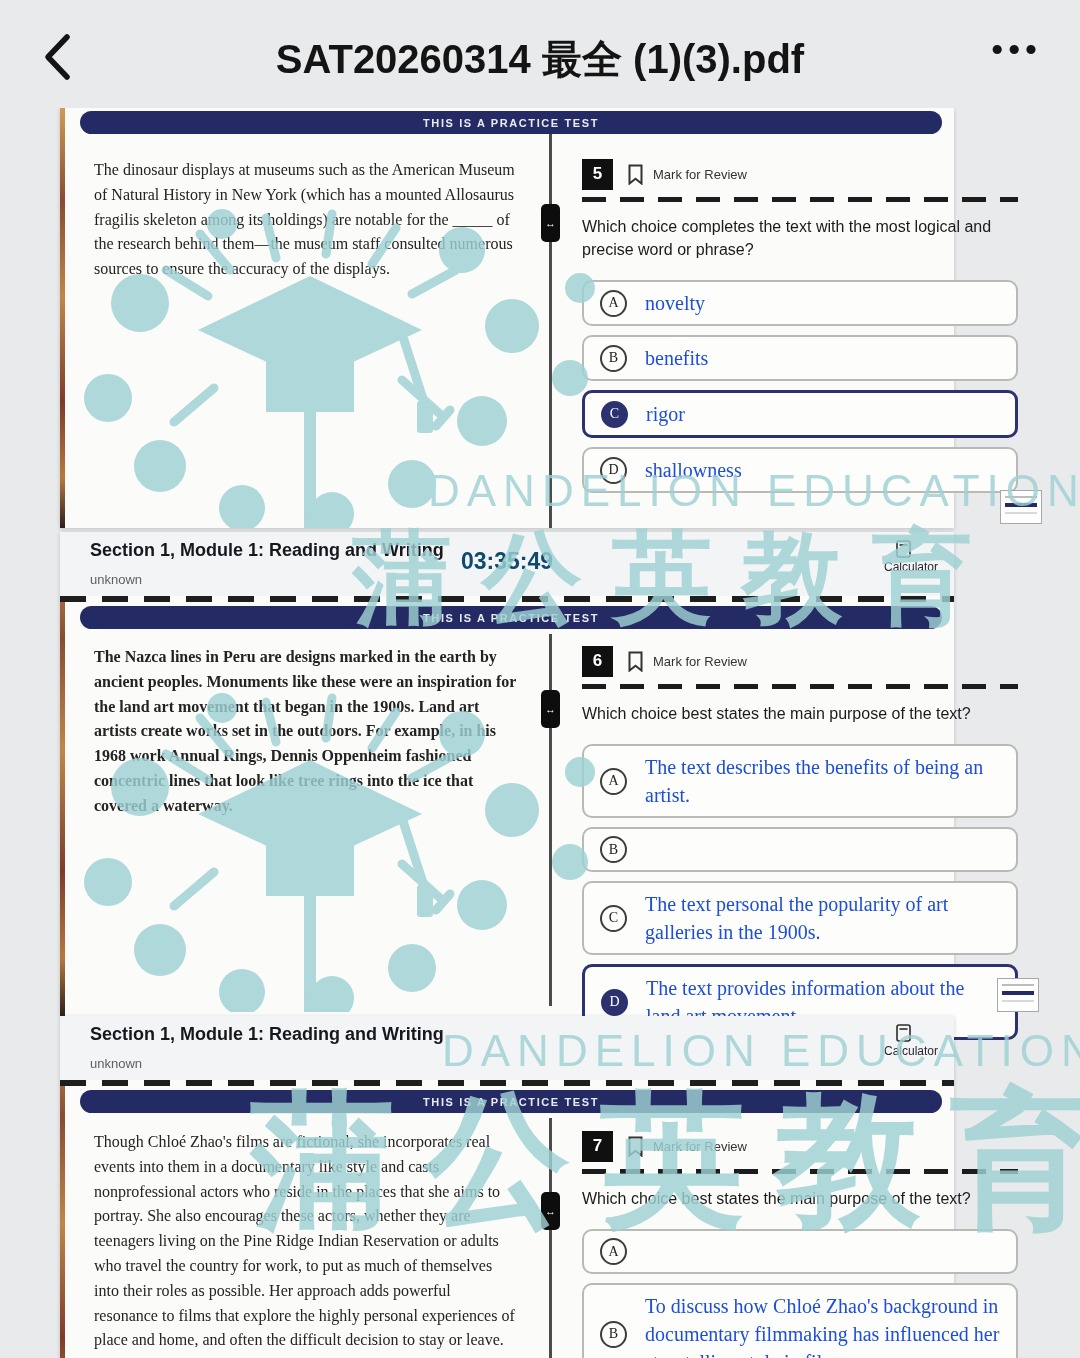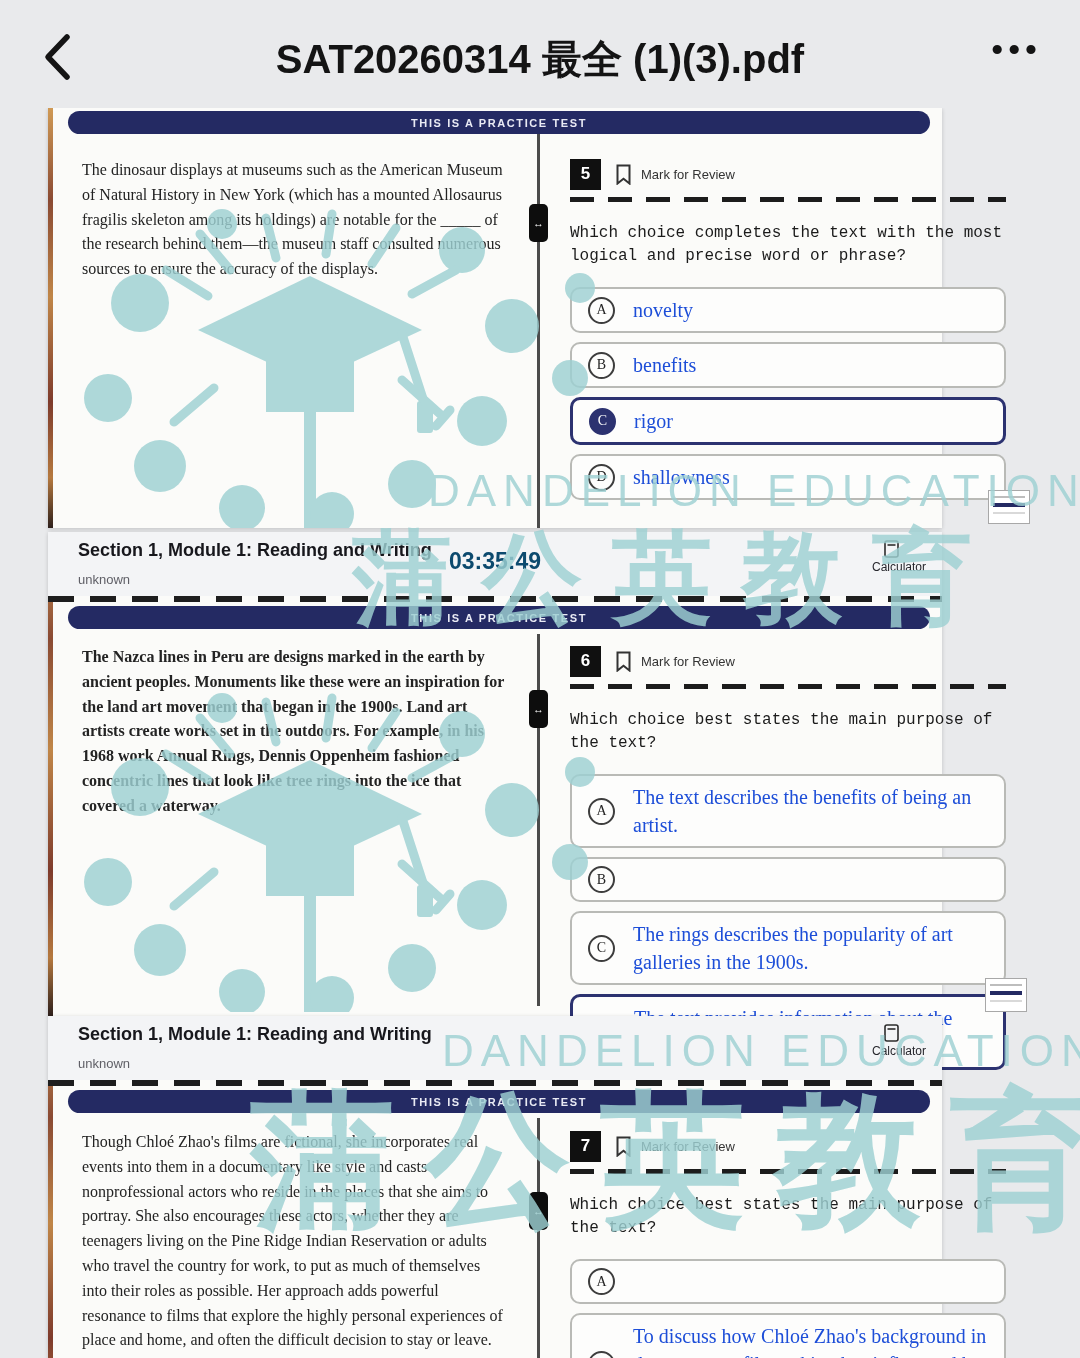--- a/index.html
+++ b/index.html
@@ -12,21 +12,21 @@
 
   
   .app-header { position:absolute; top:0; left:0; width:1080px; height:108px; background:#e9eaec; z-index:60; }
   .back-btn { position:absolute; left:40px; top:32px; width:34px; height:50px; cursor:pointer; }
   .app-title { position:absolute; left:100px; right:100px; top:32px; text-align:center;
     font-size:40px; font-weight:600; color:#141414; white-space:nowrap; overflow:hidden; }
   .menu-btn { position:absolute; right:38px; top:30px; font-size:34px; letter-spacing:5px; color:#141414; cursor:pointer; }
 
   
   .doc { position:absolute; left:48px; top:108px; width:990px; height:1250px; z-index:1; }
-  .page { position:absolute; left:0; width:894px; background:#fbfbf9; box-shadow:0 1px 4px rgba(0,0,0,.18); }
+  .page { position:absolute; left:12px; width:894px; background:#fbfbf9; box-shadow:0 1px 4px rgba(0,0,0,.18); }
   .page-a { top:0; height:420px; }
   .page-b { top:424px; height:484px; }
   .page-c { top:908px; height:460px; }
   .spine { position:absolute; left:0; top:0; bottom:0; width:5px;
     background:linear-gradient(180deg,#d09a55 0%,#8a4a33 22%,#c08648 45%,#7e3b2c 70%,#b5793f 88%,#2e201c 100%); }
 
   
   .pbar { position:absolute; left:20px; right:12px; height:23px; background:#242a63; border-radius:12px;
     display:flex; align-items:center; justify-content:center; }
   .page-a .pbar { top:3px; }
@@ -69,21 +69,21 @@
   .page-a .qpanel { top:50px; }
   .page-b .qpanel { top:113px; }
   .page-c .qpanel { top:114px; }
   .qhead { display:flex; align-items:center; gap:14px; height:32px; }
   .qnum { width:31px; height:31px; background:#101010; color:#fff; font-size:17px; font-weight:700;
     display:flex; align-items:center; justify-content:center; }
   .mark { display:flex; align-items:center; gap:9px; cursor:pointer; }
   .mark span { font-size:13px; color:#333; }
   .qdash { margin-top:7px; height:5px;
     background:repeating-linear-gradient(90deg,#1c1c1c 0 24px,transparent 24px 38px); }
-  .qstem { margin-top:20px; font-family:Liberation Mono, monospace; font-size:16px; line-height:1.45; color:#1b1b1b; }
+  .qstem { margin-top:13px; font-family:Liberation Sans, sans-serif; font-size:16px; line-height:1.45; color:#1b1b1b; }
   .opts { margin-top:19px; display:flex; flex-direction:column; gap:9px; }
   .opt { min-height:44px; border:2px solid #b9bab6; border-radius:10px; background:#fdfdfc;
     display:flex; align-items:center; gap:18px; padding:7px 16px; cursor:pointer; }
   .circ { width:27px; height:27px; border-radius:50%; border:2px solid #3d3d3d; flex-shrink:0;
     display:flex; align-items:center; justify-content:center;
     font-family:"Liberation Serif", serif; font-size:14px; color:#222; }
   .otext { font-family:"Liberation Serif", serif; font-size:20px; line-height:1.4; color:#1d4ed8; }
   .opt.selected { border:3px solid #2c3270; }
   .opt.selected .circ { background:#2c3270; border-color:#2c3270; color:#fff; }
 
@@ -211,21 +211,21 @@
       <div class="opts">
         <div class="opt">
           <div class="circ">A</div>
           <div class="otext">The text describes the benefits of being an artist.</div>
         </div>
         <div class="opt">
           <div class="circ">B</div>
         </div>
         <div class="opt">
           <div class="circ">C</div>
-          <div class="otext">The rings describes the popularity of art galleries in the 1900s.</div>
+          <div class="otext">The text personal the popularity of art galleries in the 1900s.</div>
         </div>
         <div class="opt selected">
           <div class="circ">D</div>
           <div class="otext">The text provides information about the land art movement.</div>
         </div>
       </div>
     </div>
 
     <div class="corner-widget">
       <div class="l1"></div>

